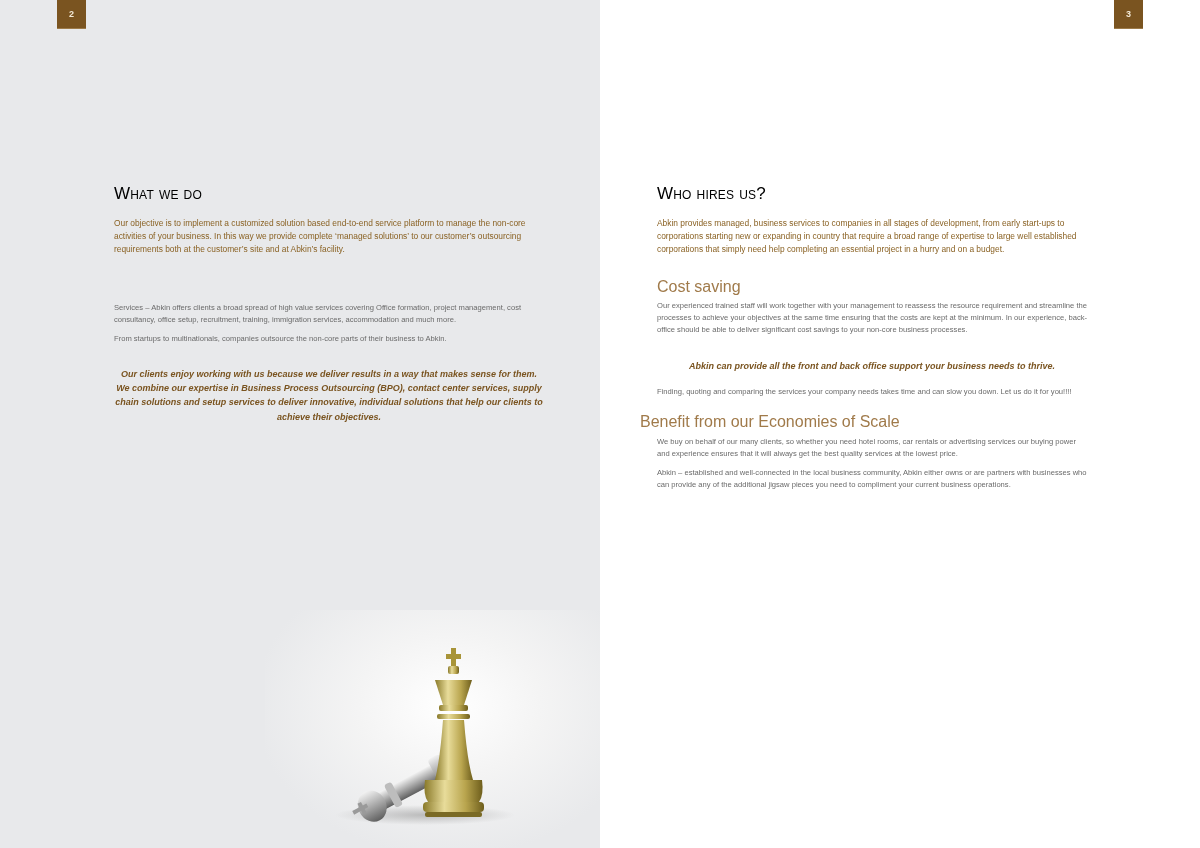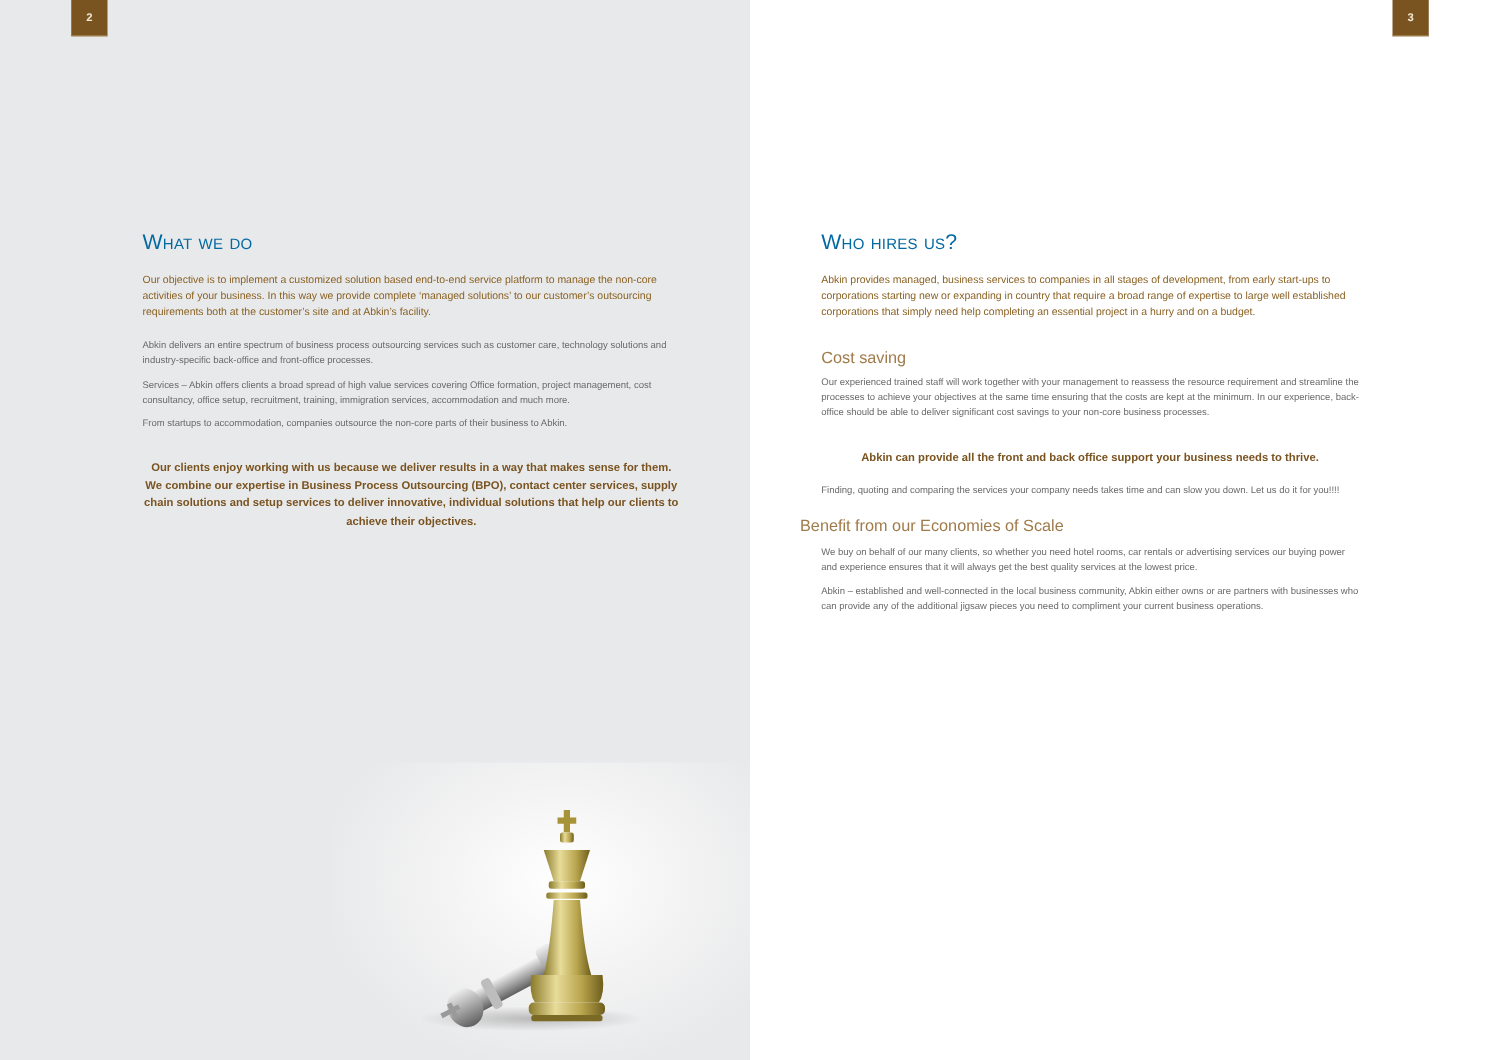--- a/index.html
+++ b/index.html
@@ -1,41 +1,40 @@
 <!DOCTYPE html>
 <html><head>
   <meta charset="utf-8">
   <style>
     html, body { margin:0; padding:0; }
     body { width:1200px; height:848px; position:relative; overflow:hidden; font-family:"Liberation Sans", sans-serif; background:#fff; }
     .page { position:absolute; top:0; height:848px; }
     .page-left { left:0; width:600px; background:#e8e9eb; }
     .page-right { left:600px; width:600px; background:#ffffff; }
     .pnum { position:absolute; top:0; width:29px; height:28px; background:#7a5420; border-bottom:1px solid #9c7a48; color:#f3e9d6; font-size:9px; font-weight:bold; text-align:center; line-height:29px; }
-    .heading { position:absolute; font-family:"Liberation Sans", sans-serif; color:#0369a1; font-size:17px; font-variant:small-caps; letter-spacing:0.2px; margin:0; font-weight:normal; }
+    .heading { position:absolute; font-family:"Liberation Sans", sans-serif; color:#000000; font-size:17px; font-variant:small-caps; letter-spacing:0.2px; margin:0; font-weight:normal; }
     .intro { position:absolute; color:#8a6224; font-size:8.4px; line-height:13.2px; margin:0; }
     .body { position:absolute; color:#6a6a6a; font-size:7.6px; line-height:12px; margin:0; }
-    .quote { position:absolute; color:#7a5420; font-size:9px; line-height:14.2px; font-weight:bold; text-align:center; margin:0; }
-    .sub { position:absolute; color:#a07a4a; font-size:13px; margin:0; font-weight:normal; }
+    .quote { position:absolute; color:#7a5420; font-size:9px; line-height:14.2px; font-weight:bold; font-style:italic; text-align:center; margin:0; }
+    .sub { position:absolute; color:#a07a4a; font-size:16px; margin:0; font-weight:normal; }
     .chess { position:absolute; left:265px; top:610px; width:335px; height:238px;
       background: radial-gradient(ellipse at 55% 40%, #ffffff 0%, #f4f4f4 35%, #e8e9eb 75%); }
   </style>
 </head>
 <body>
 
 <div class="page page-left">
   <div class="pnum" style="left:57px;">2</div>
 
   <h1 class="heading" style="left:114px; top:184px;">What we do</h1>
 
   <p class="intro" style="left:114px; top:217px; width:440px;">Our objective is to implement a customized solution based end-to-end service platform to manage the non-core activities of your business. In this way we  provide complete ‘managed solutions’ to our customer’s outsourcing requirements both at the customer’s site and at Abkin’s facility.</p>
 
-  <p class="body" style="left:114px; top:270px; width:430px;">Abkin delivers an entire spectrum of business process outsourcing services such as customer care, technology solutions and industry-specific back-office and front-office processes.</p>
   <p class="body" style="left:114px; top:302px; width:430px;">Services – Abkin offers clients a broad spread of high value services covering Office formation, project management, cost consultancy, office setup, recruitment, training, immigration services, accommodation and much more.</p>
-  <p class="body" style="left:114px; top:333px; width:430px;">From startups to accommodation, companies outsource the non-core parts of their business to Abkin.</p>
+  <p class="body" style="left:114px; top:333px; width:430px;">From startups to multinationals, companies outsource the non-core parts of their business to Abkin.</p>
 
   <div style="position:absolute; left:110px; top:367px; width:438px;">
     <p class="quote" style="position:static;">Our clients enjoy working with us because we deliver results in a way that makes sense for them.</p>
     <p class="quote" style="position:static;">We combine our expertise in Business Process Outsourcing (BPO), contact center services, supply chain solutions and setup services to deliver innovative, individual solutions that help our clients to achieve their objectives.</p>
   </div>
 
   <div class="chess">
     <svg width="335" height="238" viewBox="0 0 335 238">
       <defs>
         <linearGradient id="gold" x1="0" x2="1">

